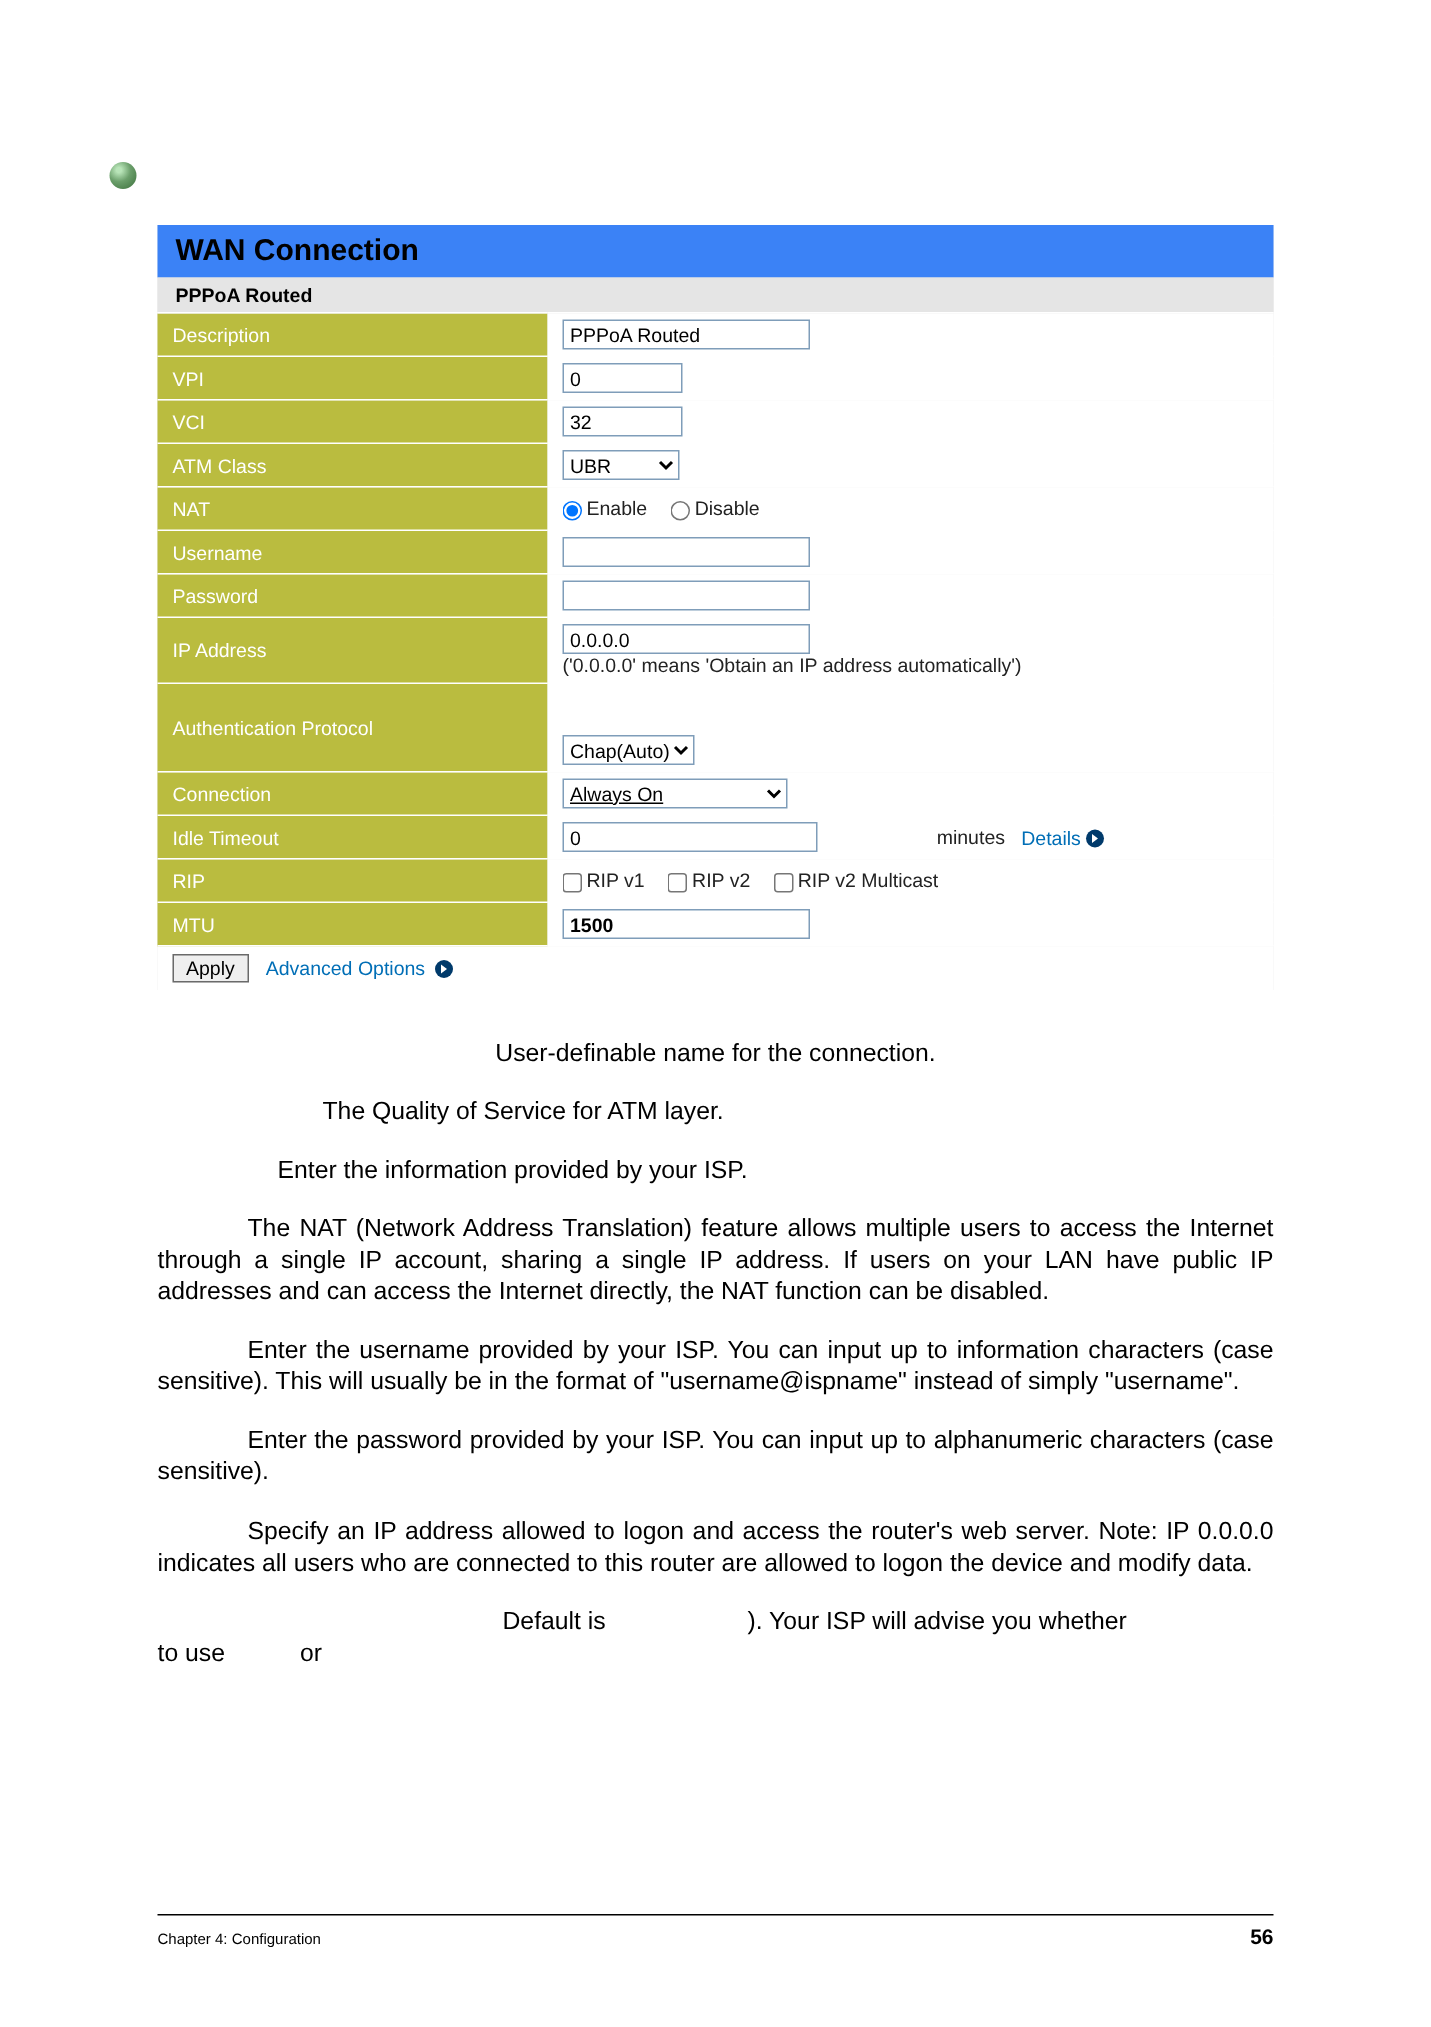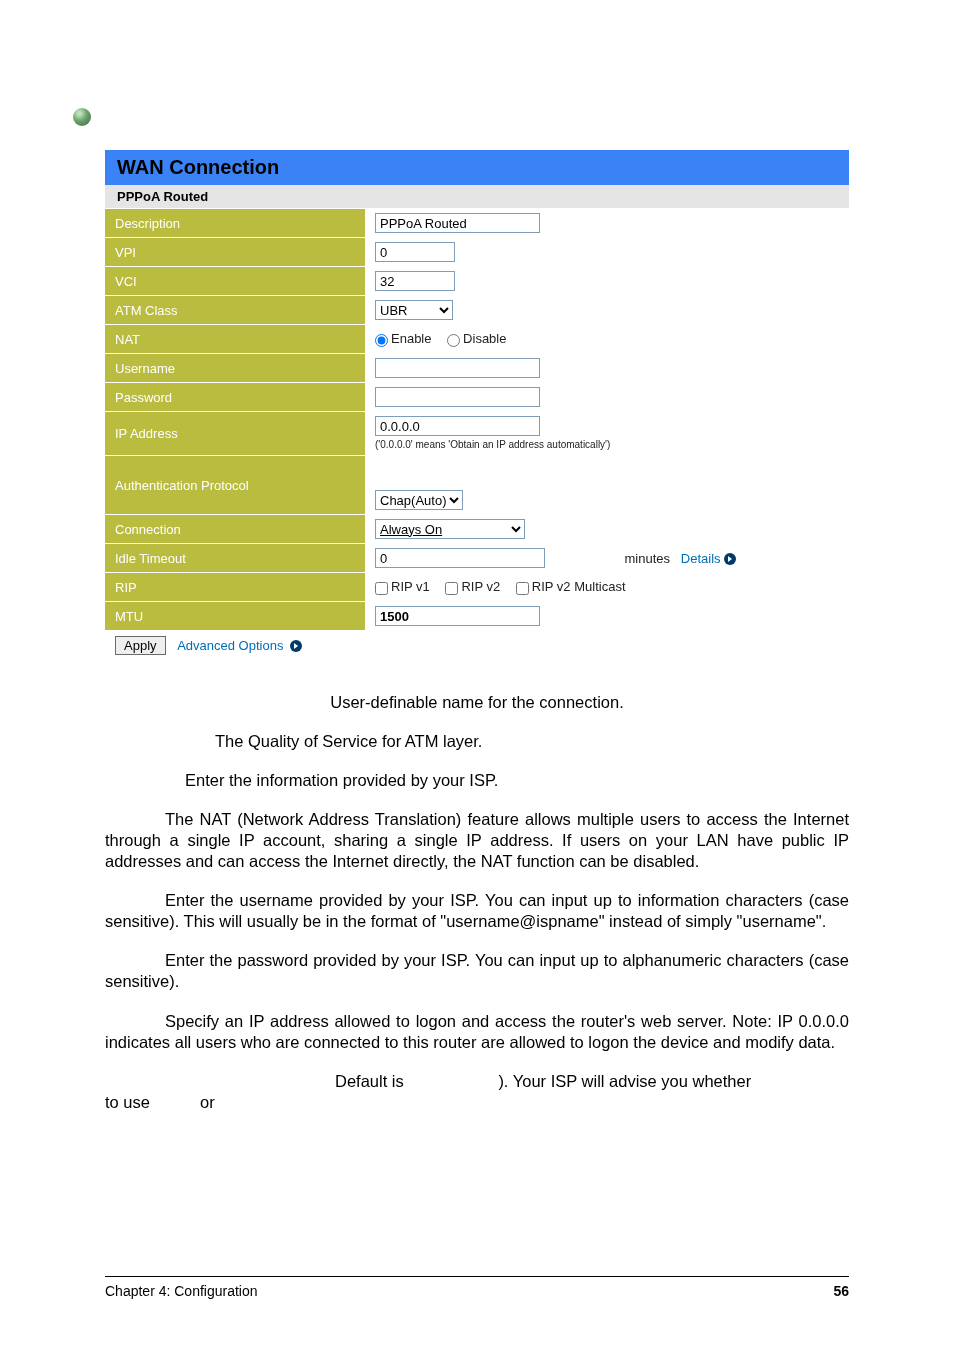--- a/index.html
+++ b/index.html
@@ -88,21 +88,21 @@
   .sel-atm { width: 78px; }
   .sel-auth { width: 88px; margin-top: 30px; }
   .sel-conn { width: 150px; text-decoration: underline; }
   .radio, .chk {
     vertical-align: middle;
     margin-right: 3px;
   }
   .lbl-inline { margin-right: 12px; }
   .hint {
     color: #222;
-    font-size: 10px;
+    font-size: 13px;
   }
   .link {
     color: #006eb6;
     font-size: 13px;
     cursor: pointer;
     text-decoration: none;
   }
   .arrow-circle {
     display: inline-block;
     width: 14px;
@@ -139,21 +139,21 @@
     position: absolute;
     bottom: 74px;
     left: 105px;
     right: 105px;
     border-top: 1px solid #000;
   }
   .footer-text {
     position: absolute;
     bottom: 52px;
     left: 105px;
-    font-size: 14px;
+    font-size: 10px;
     color: #000;
   }
   .page-num {
     position: absolute;
     bottom: 52px;
     right: 105px;
     font-size: 14px;
     font-weight: bold;
     color: #000;
   }

